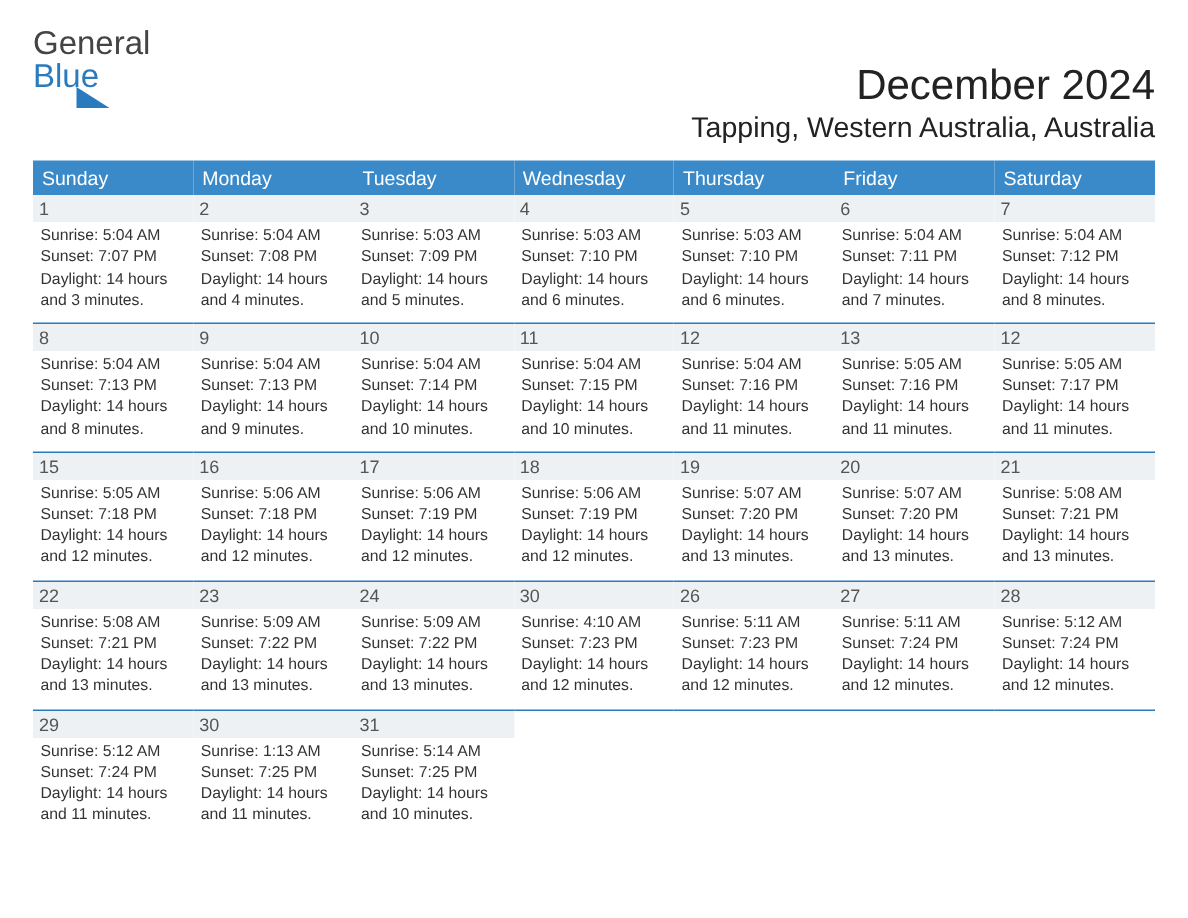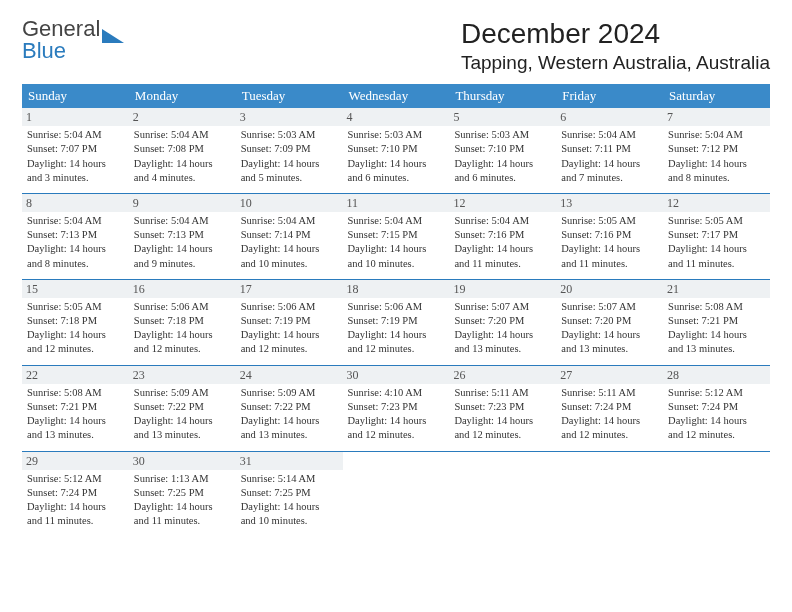--- a/index.html
+++ b/index.html
@@ -17,39 +17,39 @@
     align-items: flex-start;
     margin-bottom: 4px;
   }
   .logo {
     display: flex;
     align-items: center;
     font-size: 22px;
     color: #444;
     font-weight: 400;
     line-height: 1;
+    flex-direction: column;
   }
   .logo .blue { color: #2a7bbd; font-weight: 400; text-align: right; }
   .logo-shape {
     width: 0; height: 0;
     border-left: 22px solid #2a7bbd;
     border-top: 14px solid transparent;
     margin-left: 2px;
     position: relative;
     top: -4px;
   }
-  .title-block { text-align: left; }
+  .title-block { text-align: right; margin-top: 23px; }
   .month-title { font-size: 28px; font-weight: 400; color: #222; }
   .location { font-size: 19px; color: #222; margin-top: 2px; }
   table.cal {
     width: 100%;
     border-collapse: collapse;
     table-layout: fixed;
     margin-top: 10px;
-    font-family: Liberation Serif, serif;
   }
   .cal thead th {
     background: #3a8ac9;
     color: #fff;
     font-weight: 400;
     font-size: 13px;
     text-align: left;
     padding: 4px 6px;
   }
   .cal tbody tr { border-top: 1px solid #2a7bbd; }

